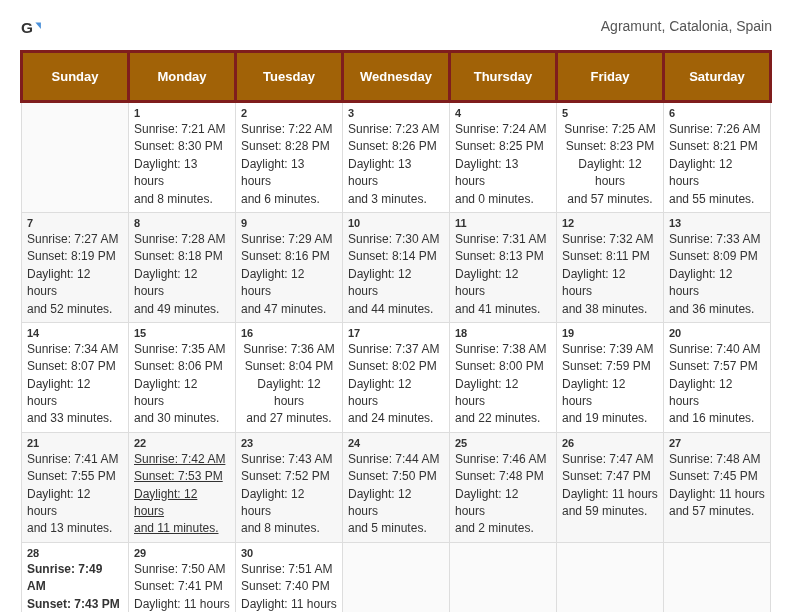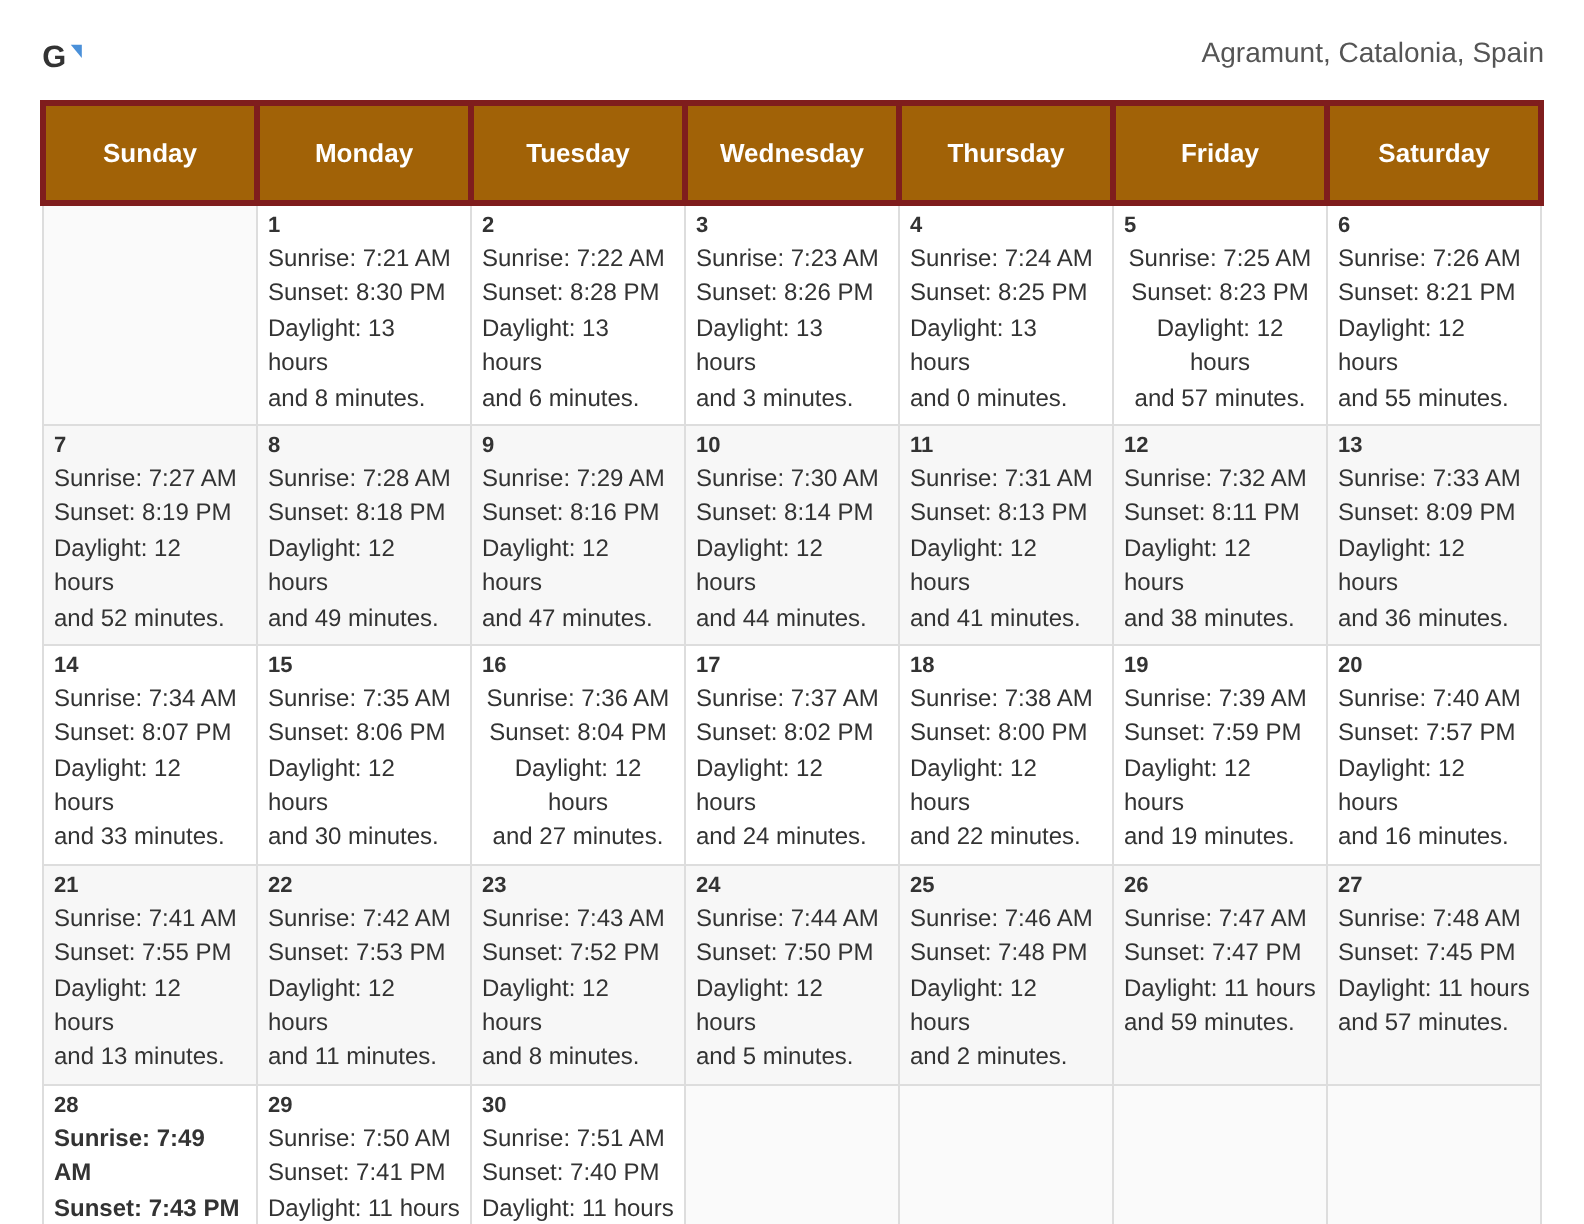--- a/index.html
+++ b/index.html
@@ -277,21 +277,21 @@
         <tr>
           <td>
             <span class="day-number">21</span>
             <div class="day-info" style="white-space: pre-line;">Sunrise: 7:41 AM
 Sunset: 7:55 PM
 Daylight: 12 hours
 and 13 minutes.</div>
           </td>
           <td>
             <span class="day-number">22</span>
-            <div class="day-info" style="white-space: pre-line;">Sunrise: 7:42 AM
+            <div class="day-info" style="white-space: pre-line; text-decoration: underline;">Sunrise: 7:42 AM
 Sunset: 7:53 PM
 Daylight: 12 hours
 and 11 minutes.</div>
           </td>
           <td>
             <span class="day-number">23</span>
             <div class="day-info" style="white-space: pre-line;">Sunrise: 7:43 AM
 Sunset: 7:52 PM
 Daylight: 12 hours
 and 8 minutes.</div>

